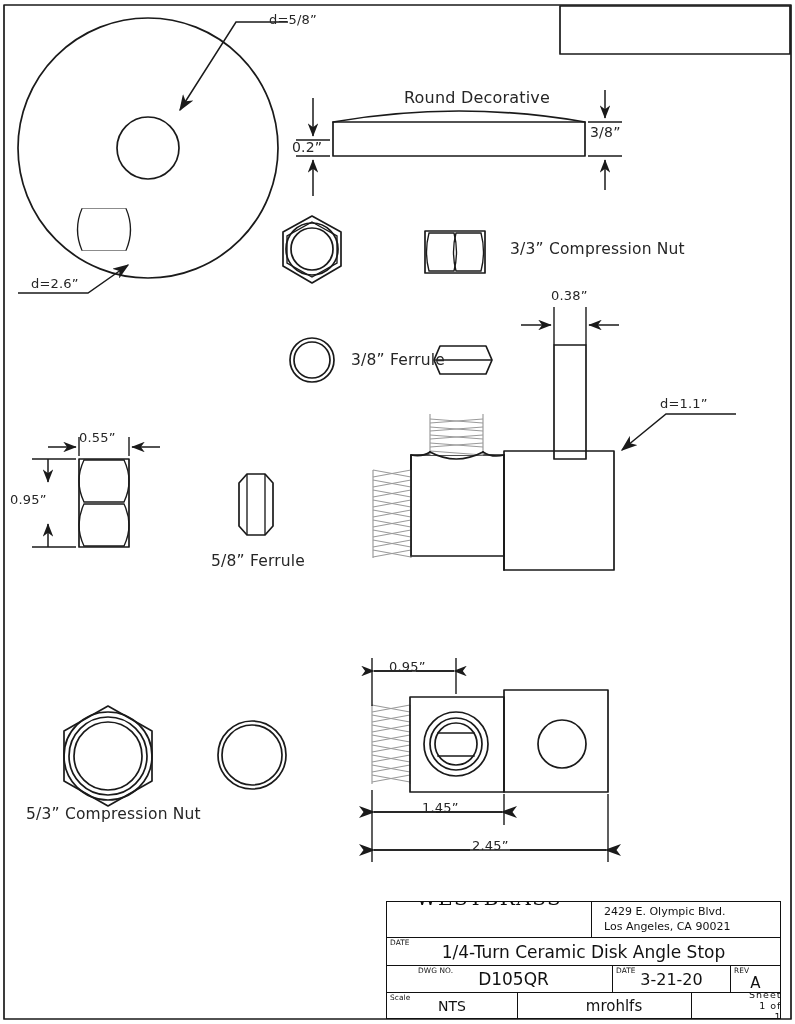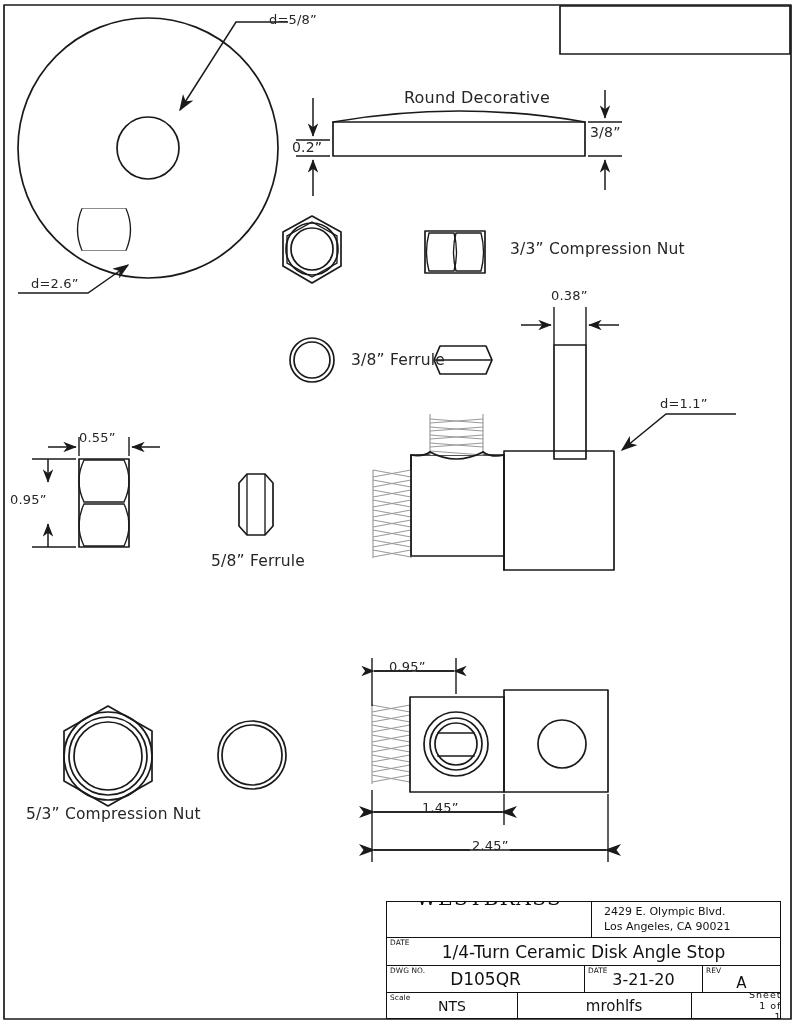--- a/index.html
+++ b/index.html
@@ -303,21 +303,21 @@
   </div>
 
   <div class="tb-row r2">
     <div class="tb-cell" style="width:100%;">
       <span class="tb-tag">DATE</span>
       <span class="tb-val" id="title-val">1/4-Turn Ceramic Disk Angle Stop</span>
     </div>
   </div>
 
   <div class="tb-row r3">
-    <div class="tb-cell" style="width:198px;">
+    <div class="tb-cell" style="width:198px;margin-left:28px;">
       <span class="tb-tag">DWG NO.</span>
       <span class="tb-val" id="dwg-val">D105QR</span>
     </div>
     <div class="tb-cell" style="width:118px;">
       <span class="tb-tag">DATE</span>
       <span class="tb-val" id="date-val">3-21-20</span>
     </div>
     <div class="tb-cell" style="flex:1;">
       <span class="tb-tag">REV</span>
       <span class="tb-val" id="rev-val">A</span>

